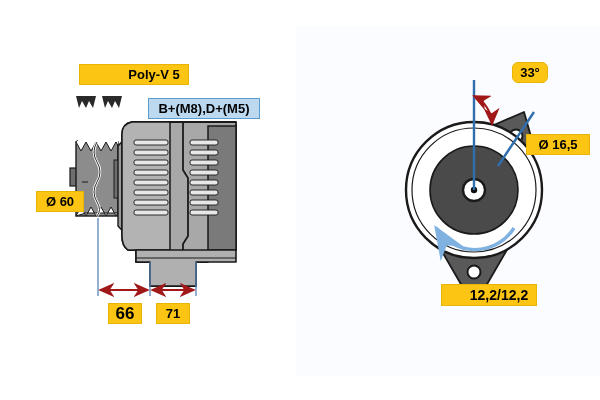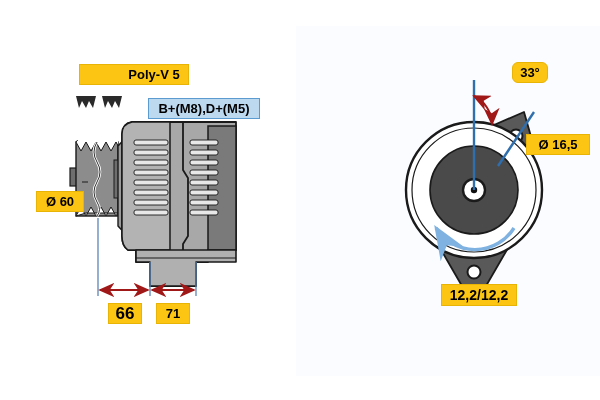--- a/index.html
+++ b/index.html
@@ -53,21 +53,21 @@
     border: 1px solid #5b9bd0;
   }
 
   #label-polyv   { left: 79px;  top: 64px;  width: 68px;  height: 19px; font-size: 13px; padding-left: 40px; }
   #label-bplus   { left: 148px; top: 98px;  width: 110px; height: 19px; font-size: 13px; }
   #label-dia60   { left: 36px;  top: 172px; width: 46px;  height: 19px; font-size: 13px; margin-top: 19px; }
   #label-dim66   { left: 108px; top: 303px; width: 32px;  height: 19px; font-size: 17px; }
   #label-dim71   { left: 156px; top: 303px; width: 32px;  height: 19px; font-size: 13px; }
   #label-angle33 { left: 512px; top: 62px;  width: 34px;  height: 19px; font-size: 13px; border-radius: 6px; }
   #label-dia165  { left: 526px; top: 114px; width: 62px;  height: 19px; font-size: 13px; margin-top: 20px; }
-  #label-1212    { left: 441px; top: 284px; width: 74px;  height: 20px; font-size: 14px; }
+  #label-1212    { left: 441px; top: 284px; width: 74px;  height: 20px; font-size: 14px; padding-left: 20px; }
 </style>
 </head>
 <body>
 
 <div id="canvas">
 
   <div class="tint-panel"></div>
 
   <svg class="layer" viewBox="0 0 600 400">
     <defs>

